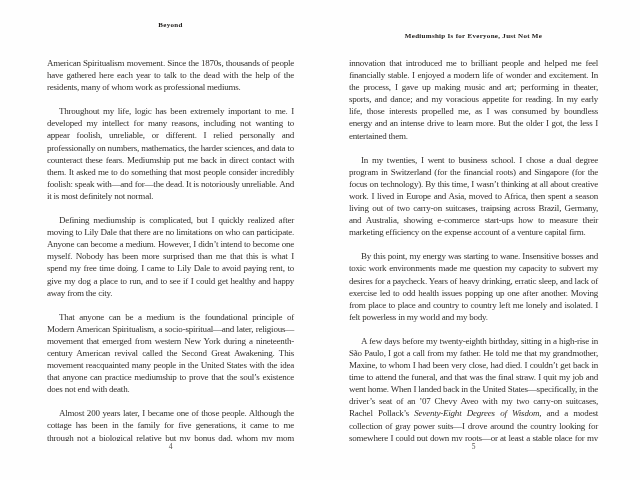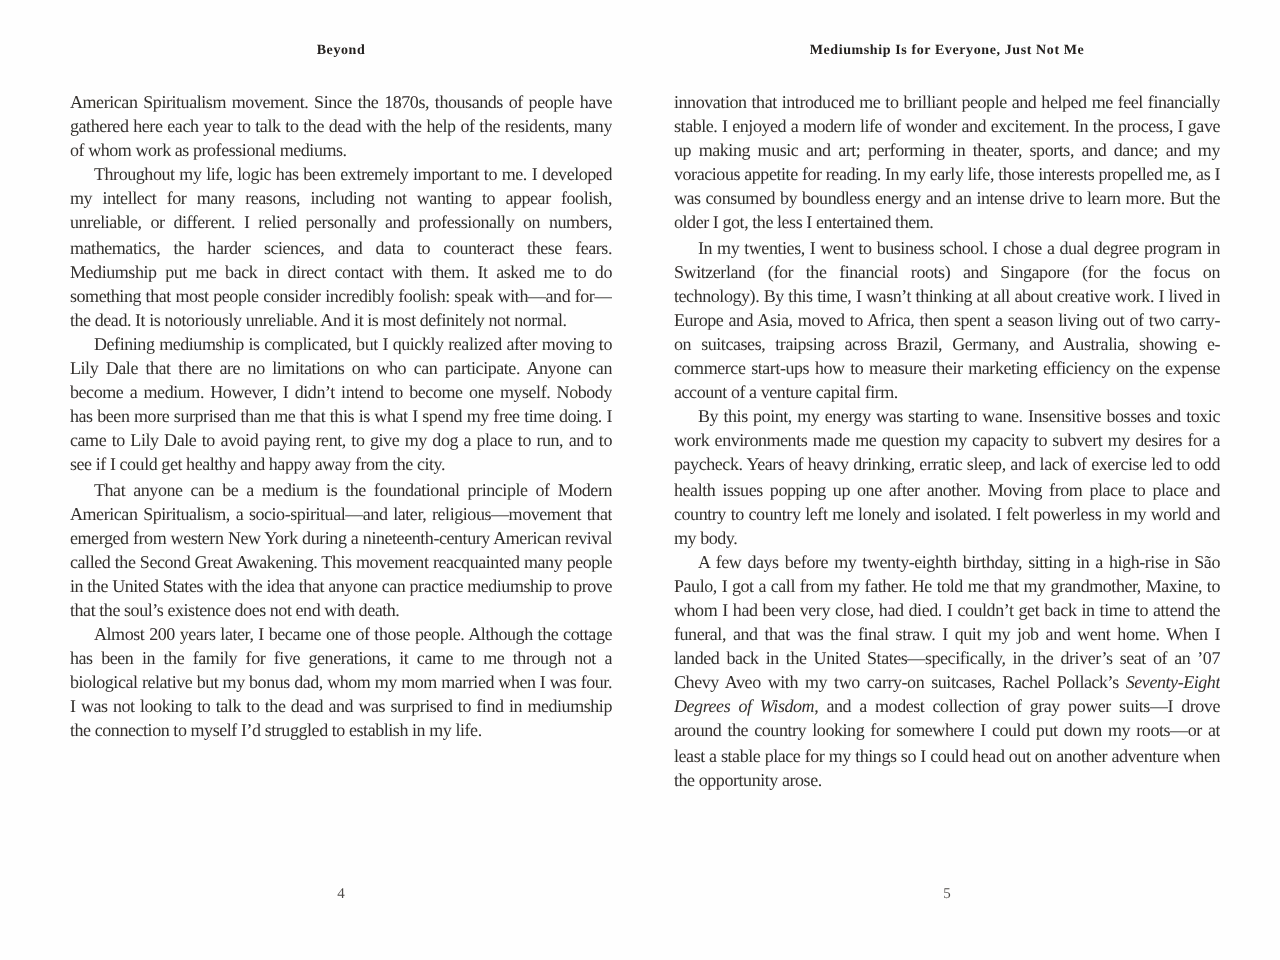--- a/index.html
+++ b/index.html
@@ -43,21 +43,21 @@
     width: 100%;
     height: 396px;
     overflow: hidden;
     text-align: justify;
     font-size: 9px;
     line-height: 12.1px;
     letter-spacing: -0.22px;
     color: #33302d;
   }
   .page-body p {
-    margin: 0;
+    margin: 12px;
     padding: 0;
     text-indent: 12px;
   }
   .page-body p.noindent { text-indent: 0; }
   .page-body em { font-style: italic; }
   .folio {
     position: absolute;
     top: 442px;
     left: 0;
     width: 100%;
@@ -77,21 +77,21 @@
         <p class="noindent"><span>American Spiritualism movement. Since the 1870s, thousands of people have gathered here each year to talk to the dead with the help of the residents, many of whom work as professional mediums.</span></p>
         <p><span>Throughout my life, logic has been extremely important to me. I developed my intellect for many reasons, including not wanting to appear foolish, unreliable, or different. I relied personally and professionally on numbers, mathematics, the harder sciences, and data to counteract these fears. Mediumship put me back in direct contact with them. It asked me to do something that most people consider incredibly foolish: speak with—and for—the dead. It is notoriously unreliable. And it is most definitely not normal.</span></p>
         <p><span>Defining mediumship is complicated, but I quickly realized after moving to Lily Dale that there are no limitations on who can participate. Anyone can become a medium. However, I didn’t intend to become one myself. Nobody has been more surprised than me that this is what I spend my free time doing. I came to Lily Dale to avoid paying rent, to give my dog a place to run, and to see if I could get healthy and happy away from the city.</span></p>
         <p><span>That anyone can be a medium is the foundational principle of Modern American Spiritualism, a socio-spiritual—and later, religious—movement that emerged from western New York during a nineteenth-century American revival called the Second Great Awakening. This movement reacquainted many people in the United States with the idea that anyone can practice mediumship to prove that the soul’s existence does not end with death.</span></p>
         <p><span>Almost 200 years later, I became one of those people. Although the cottage has been in the family for five generations, it came to me through not a biological relative but my bonus dad, whom my mom married when I was four. I was not looking to talk to the dead and was surprised to find in mediumship the connection to myself I’d struggled to establish in my life.</span></p>
       </div>
     <div class="folio" style="color: rgb(77, 74, 71);">4</div>
   </div>
 
   <div class="page right">
-    <div class="running-head" style="color: rgb(35, 32, 30);">Mediumship Is for Everyone, Just Not Me</div>
+    <div class="running-head" style="color: rgb(35, 32, 30); margin-top: 11px;">Mediumship Is for Everyone, Just Not Me</div>
     <div class="page-body" style="color: rgb(51, 48, 45);">
         <p class="noindent"><span>innovation that introduced me to brilliant people and helped me feel financially stable. I enjoyed a modern life of wonder and excitement. In the process, I gave up making music and art; performing in theater, sports, and dance; and my voracious appetite for reading. In my early life, those interests propelled me, as I was consumed by boundless energy and an intense drive to learn more. But the older I got, the less I entertained them.</span></p>
         <p><span>In my twenties, I went to business school. I chose a dual degree program in Switzerland (for the financial roots) and Singapore (for the focus on technology). By this time, I wasn’t thinking at all about creative work. I lived in Europe and Asia, moved to Africa, then spent a season living out of two carry-on suitcases, traipsing across Brazil, Germany, and Australia, showing e-commerce start-ups how to measure their marketing efficiency on the expense account of a venture capital firm.</span></p>
         <p><span>By this point, my energy was starting to wane. Insensitive bosses and toxic work environments made me question my capacity to subvert my desires for a paycheck. Years of heavy drinking, erratic sleep, and lack of exercise led to odd health issues popping up one after another. Moving from place to place and country to country left me lonely and isolated. I felt powerless in my world and my body.</span></p>
         <p><span>A few days before my twenty-eighth birthday, sitting in a high-rise in São Paulo, I got a call from my father. He told me that my grandmother, Maxine, to whom I had been very close, had died. I couldn’t get back in time to attend the funeral, and that was the final straw. I quit my job and went home. When I landed back in the United States—specifically, in the driver’s seat of an ’07 Chevy Aveo with my two carry-on suitcases, Rachel Pollack’s </span><em>Seventy-Eight Degrees of Wisdom</em><span>, and a modest collection of gray power suits—I drove around the country looking for somewhere I could put down my roots—or at least a stable place for my things so I could head out on another adventure when the opportunity arose.</span></p>
       </div>
     <div class="folio" style="color: rgb(77, 74, 71);">5</div>
   </div>
 
 </div>

